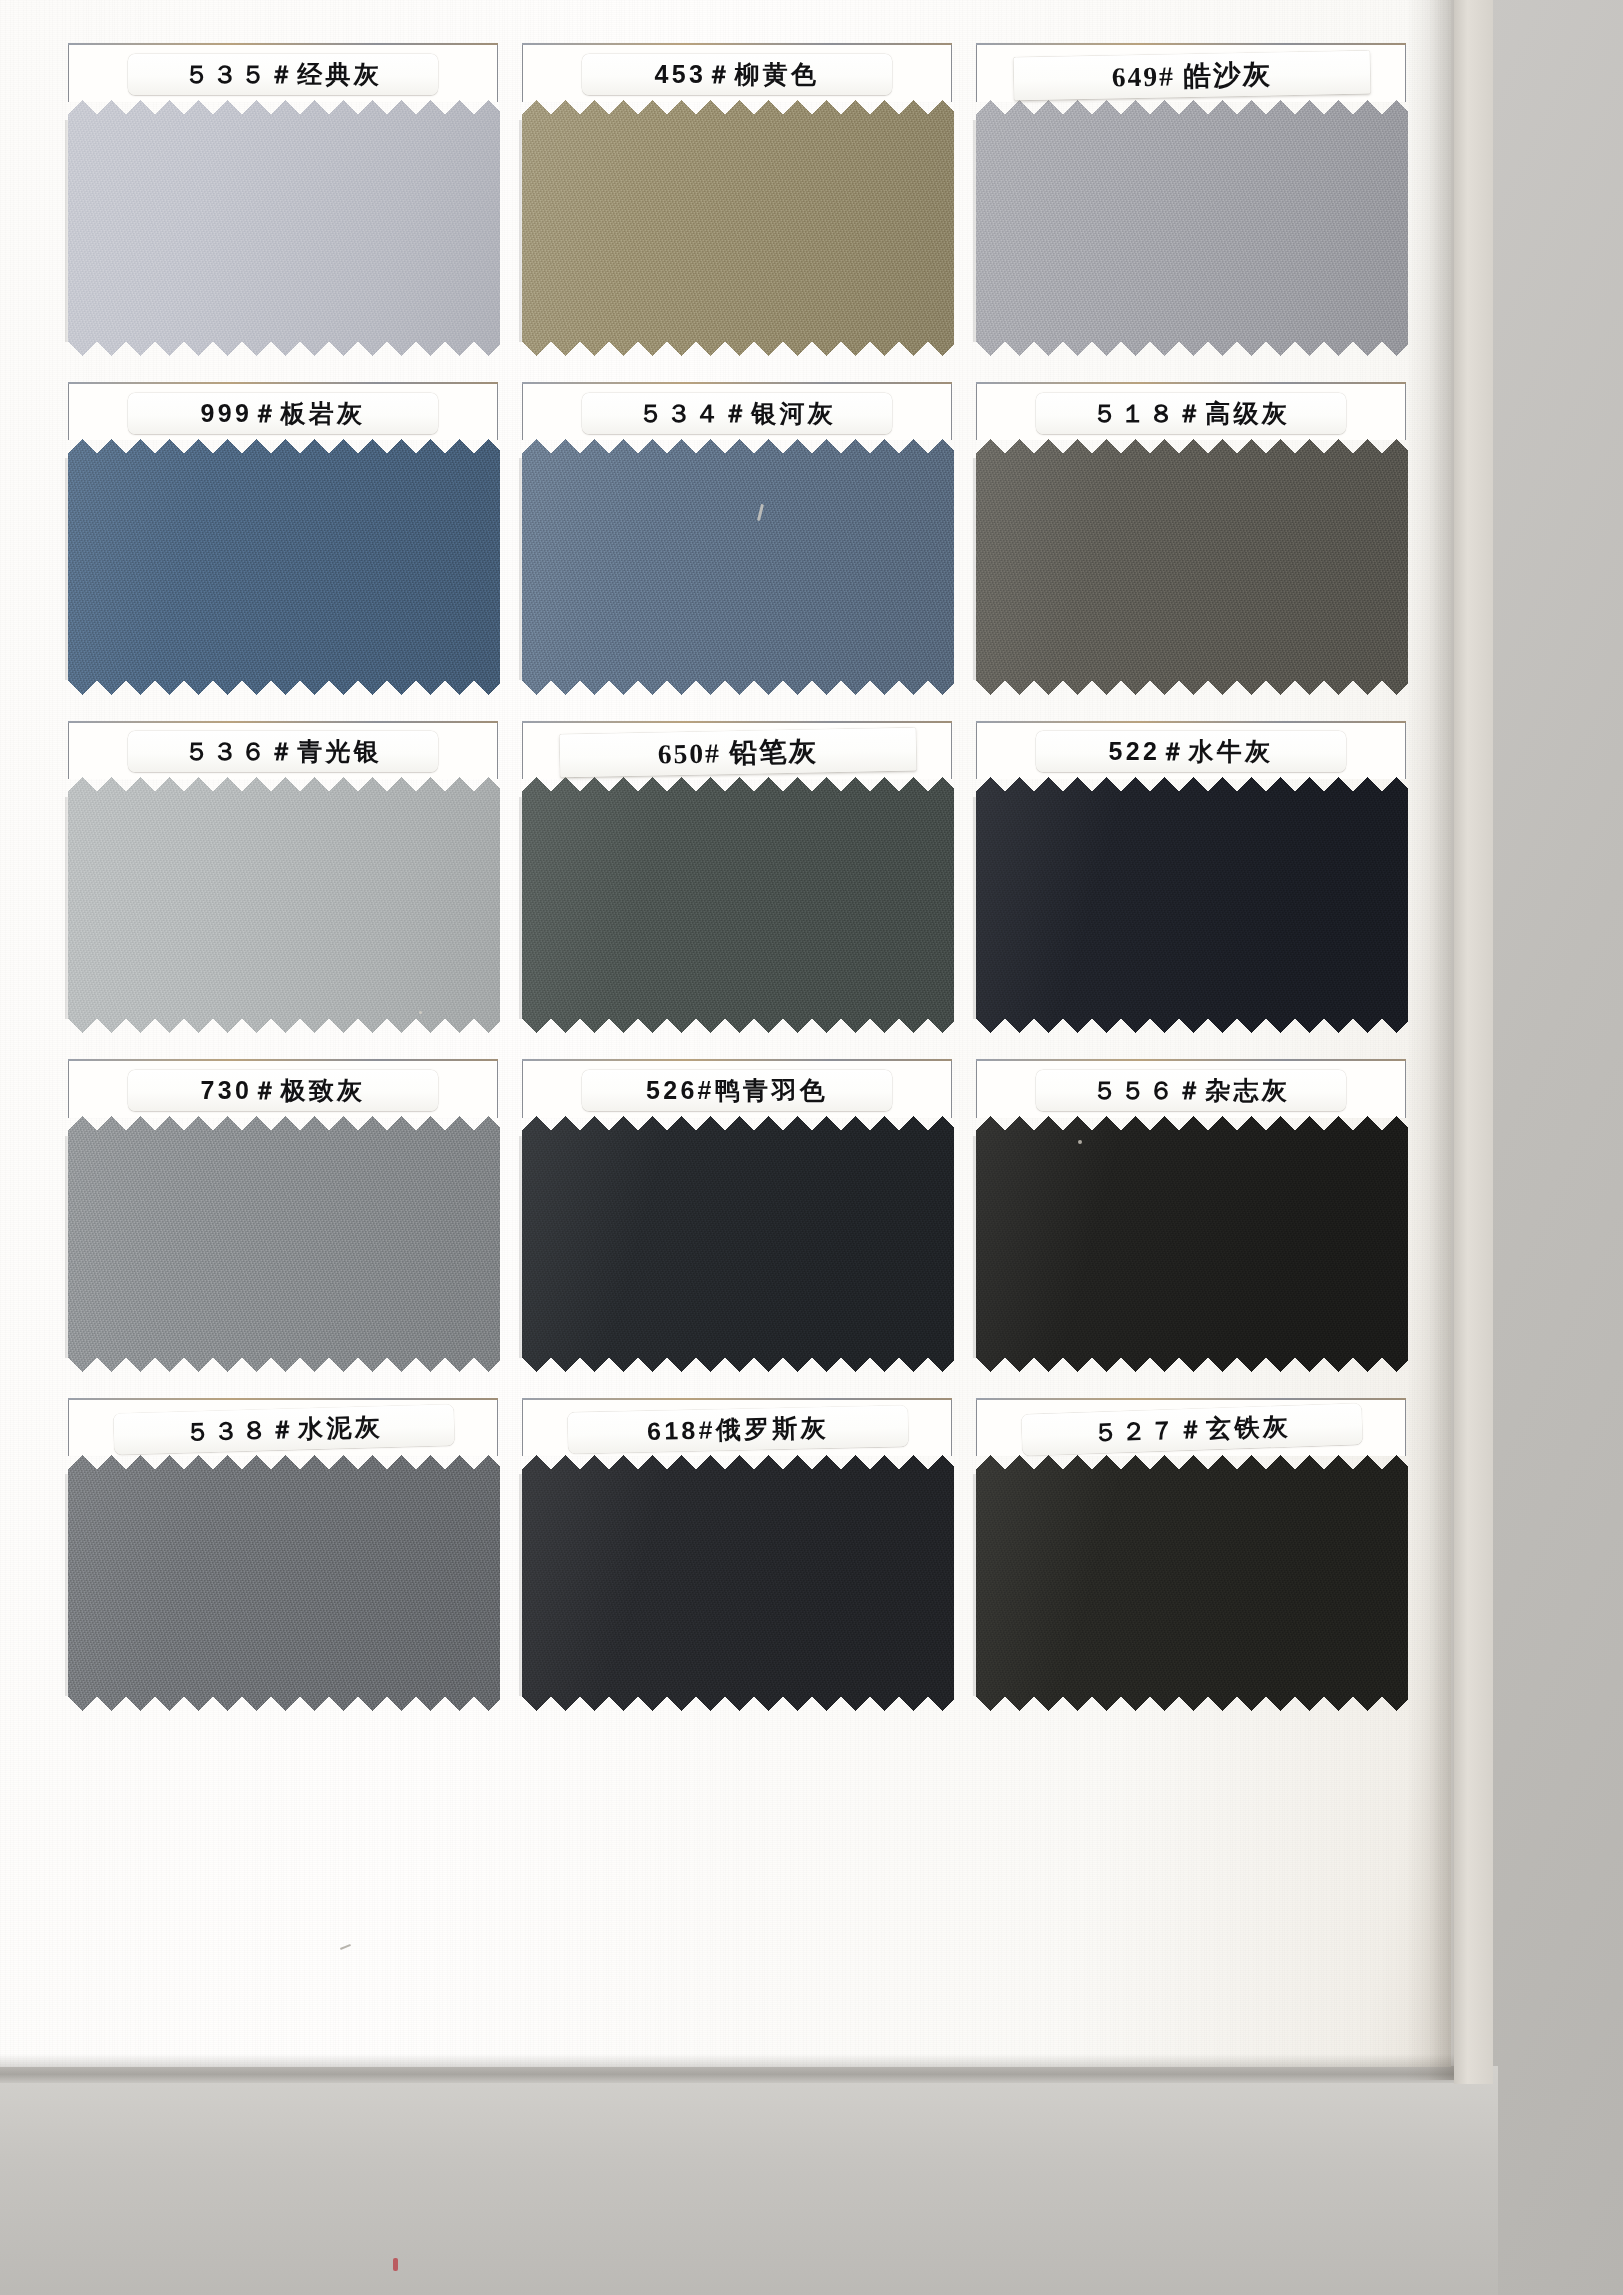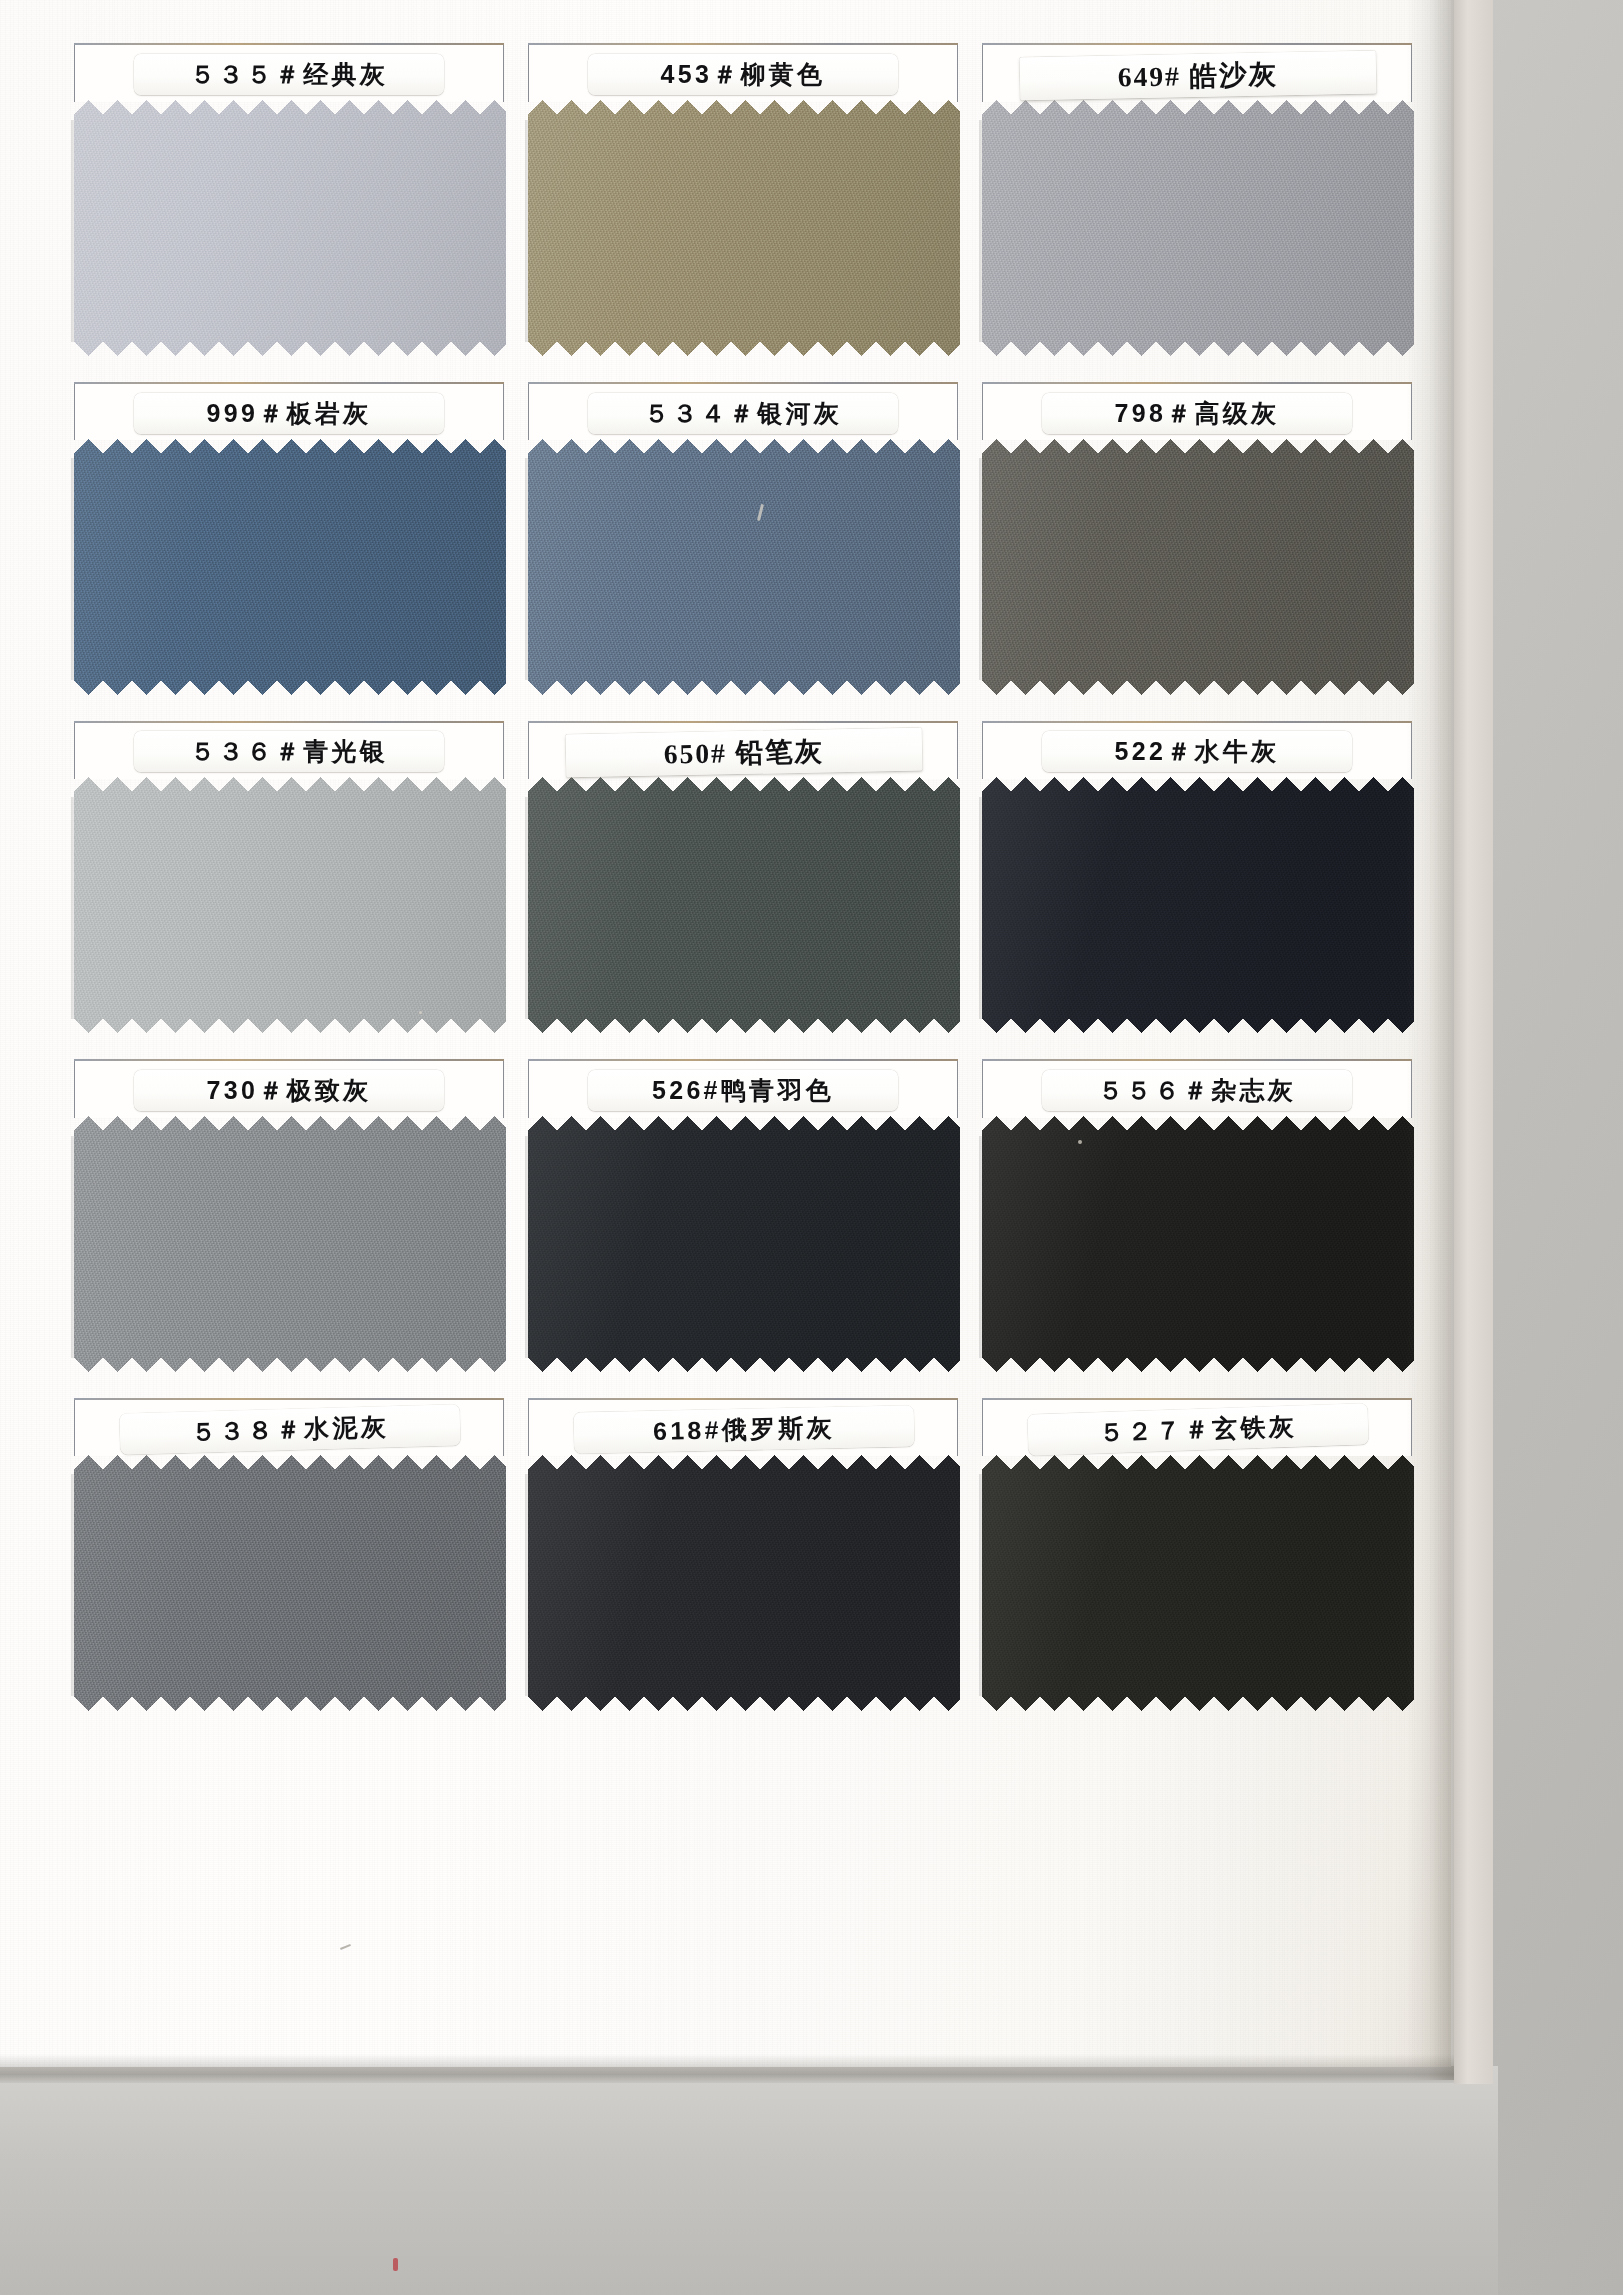--- a/index.html
+++ b/index.html
@@ -61,21 +61,21 @@
     background:linear-gradient(180deg,#d3d1cd 0%,#c6c4c0 40%,#bbb9b5 100%);
   }
   #page-bottom-shadow{
     position:absolute;left:0;top:2054px;width:1465px;height:29px;
     background:linear-gradient(180deg,rgba(0,0,0,0) 0%,rgba(70,66,60,.30) 70%,rgba(120,116,110,.10) 100%);
   }
 
   
   #grid{
     position:absolute;
-    left:74px;top:37px;
+    left:68px;top:37px;
     width:1321px;
     display:grid;
     grid-template-columns:repeat(3,432px);
     column-gap:22px;
     row-gap:17.7px;
   }
 
   .card{
     position:relative;
     width:432px;height:321px;
@@ -263,21 +263,21 @@
         <div class="card">
           <div class="card-frame"></div>
           <div class="swatch-wrap">
             <div class="swatch-shadow"></div>
             <div class="swatch" style="background: rgb(93, 91, 84);">
               <div class="weave"></div>
               <div class="sheen"></div>
             </div>
           </div>
           <div class="label">
-            <span class="label-text">798＃高级灰</span>
+            <span class="label-text">５１８＃高级灰</span>
           </div>
         </div>
         <div class="card">
           <div class="card-frame"></div>
           <div class="swatch-wrap">
             <div class="swatch-shadow"></div>
             <div class="swatch" style="background: rgb(182, 186, 187);">
               <div class="weave"></div>
               <div class="sheen"></div>
             </div>

